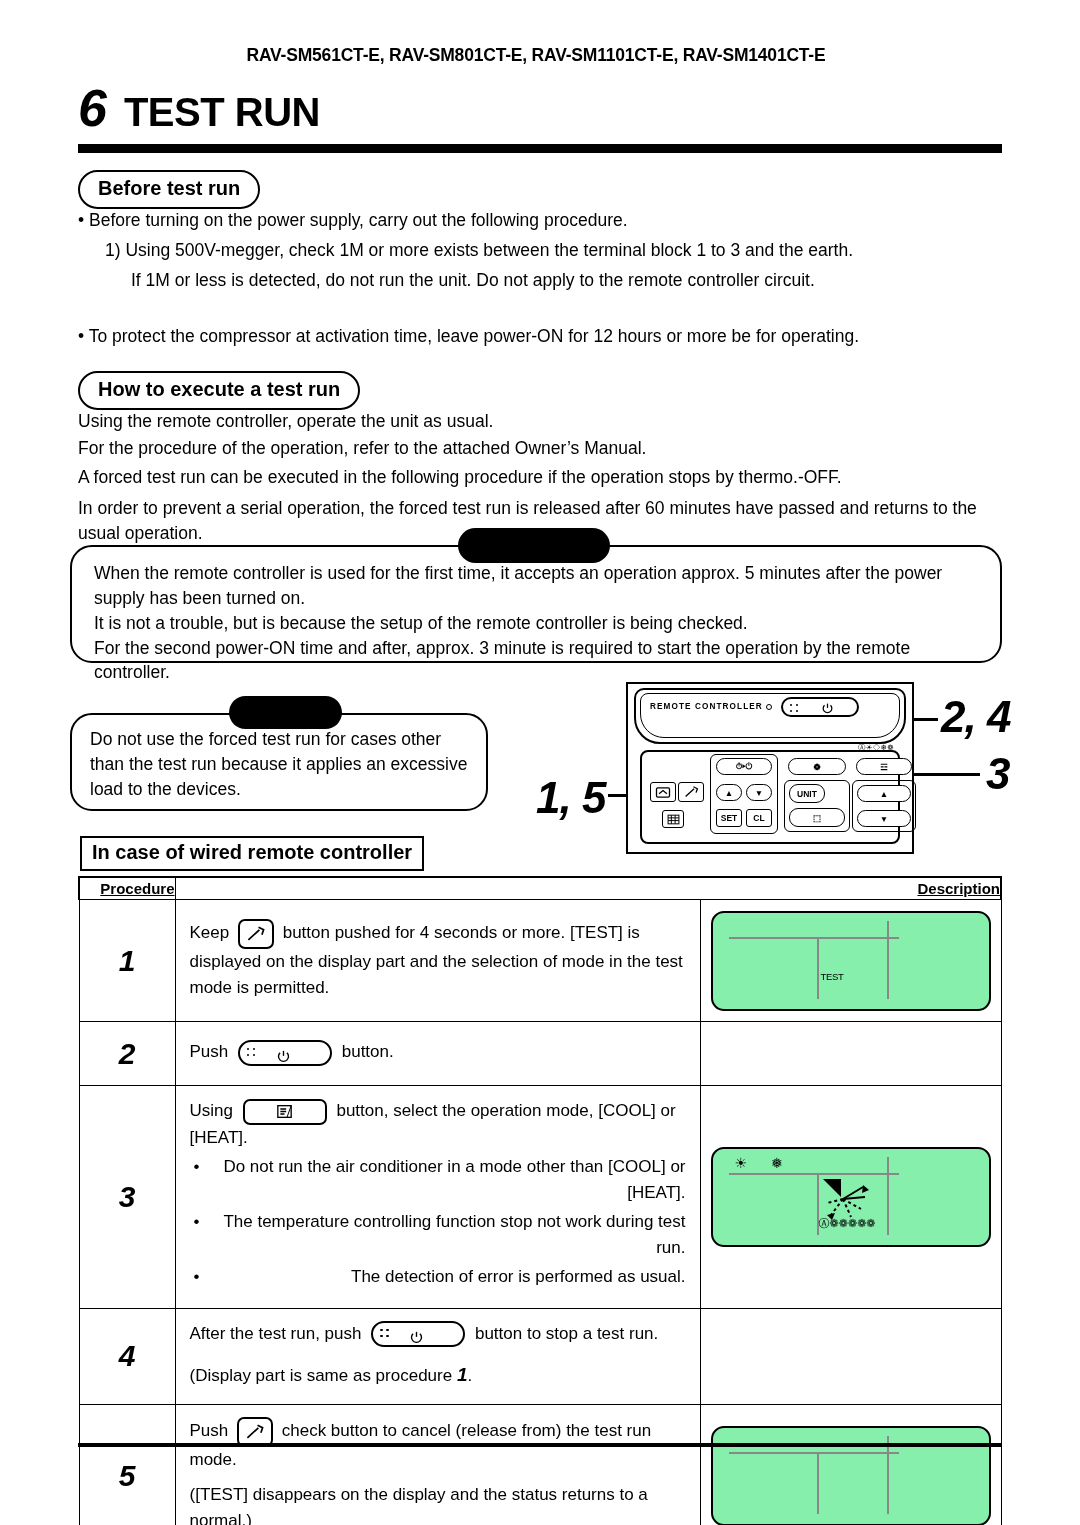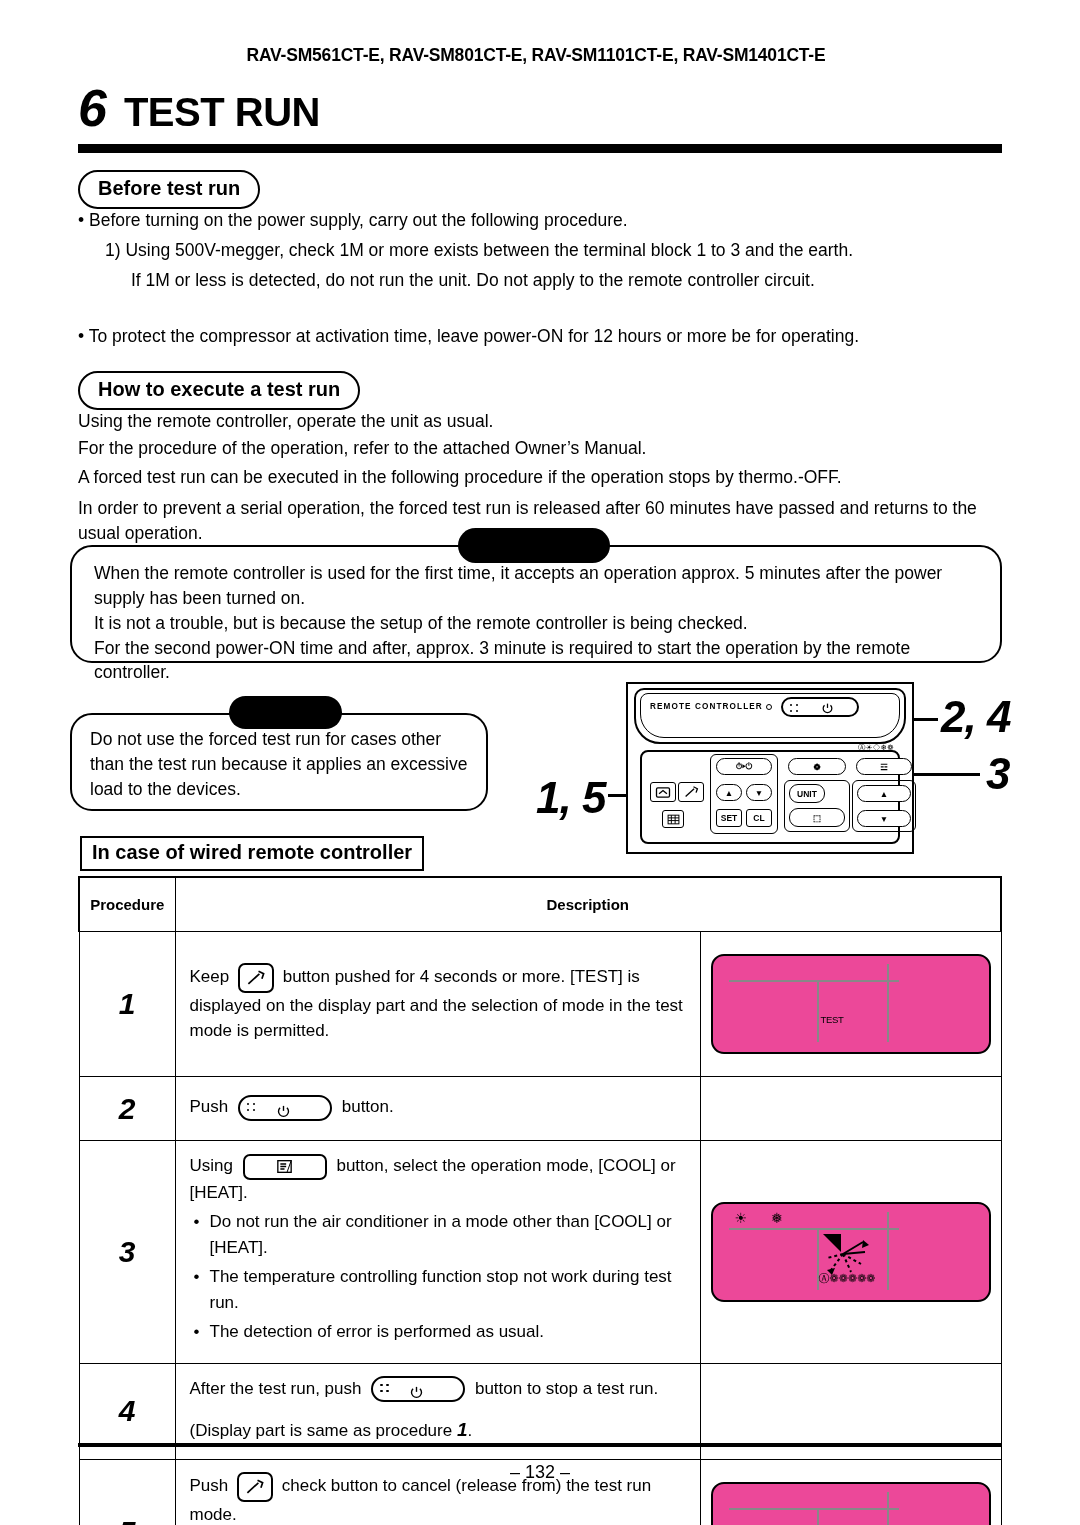--- a/index.html
+++ b/index.html
@@ -145,34 +145,35 @@
   table.proc{
     position:absolute; left:78px; top:876px; width:924px;
     border-collapse:collapse; background:#fff;
   }
   table.proc th, table.proc td{
     border:1.6px solid #000;
     vertical-align:middle;
   }
   table.proc thead th{
     border-width:2.6px 1.6px 1.6px;
-    font-size:15px; font-weight:bold; padding:18px 0;
-    text-align:center;
+    font-size:15px; font-weight:bold; padding:2px 0;
+    text-align:right;
+    text-decoration:underline;
   }
   table.proc thead th.first{ border-left-width:2.6px; width:96px;}
   table.proc thead th.last{ border-right-width:2.6px; }
   td.num{
     width:96px; text-align:center;
     font-size:30px; font-weight:bold; font-style:italic;
     border-left-width:2.6px;
   }
   td.desc{ padding:12px 14px 14px; font-size:17px; line-height:1.5; }
   td.fig{ width:300px; border-right-width:2.6px; text-align:center; padding:10px;}
   tr.lastrow td{ border-bottom-width:2.6px; }
-  ul.bul{ margin:4px 0 1px; padding-left:20px; list-style:none;}
+  ul.bul{ margin:4px 0 1px; padding-left:20px; list-style:none;text-align:right;}
   ul.bul li{ position:relative; margin-bottom:4px;}
   ul.bul li:before{ content:"\2022"; position:absolute; left:-16px; }
 
   
   .ib{
     display:inline-block; vertical-align:middle;
     border:2px solid #000; background:#fff;
     position:relative;
   }
   .ib.wrench{ width:36px; height:30px; border-radius:7px; margin:0 4px;}
@@ -180,21 +181,21 @@
   .ib.mode{ width:84px; height:26px; border-radius:7px; margin:0 5px;}
 
   .wr-glyph{
     position:absolute; left:0; top:0; right:0; bottom:0;
     display:flex; align-items:center; justify-content:center; font-size:15px;
   }
 
   
   .lcd{
     width:280px; height:100px; border:2.2px solid #000; border-radius:13px;
-    position:relative; background:#ec4899; margin:12px auto;
+    position:relative; background:#86efac; margin:0 auto;
   }
   .lcd .hline{ position:absolute; left:16px; top:24px; width:170px; height:2px; background:#888;}
   .lcd .vmid{ position:absolute; left:104px; top:24px; width:2px; bottom:10px; background:#888;}
   .lcd .vright{ position:absolute; left:174px; top:8px; width:2px; bottom:10px; background:#888;}
   .lcd .testtag{ position:absolute; left:108px; top:58px; font-size:9.5px; letter-spacing:-0.3px;}
   .lcd .mode-ico{ position:absolute; left:22px; top:6px; font-size:14px; letter-spacing:10px;}
   .lcd .fanrow{ position:absolute; left:106px; bottom:14px; font-size:11px; letter-spacing:0px; white-space:nowrap;}
   .lcd .fanarc{ position:absolute; left:106px; top:26px; }
 
   
@@ -478,15 +479,14 @@
             <div class="hline"></div>
             <div class="vmid"></div>
             <div class="vright"></div>
           </div>
         </td>
       </tr>
     </tbody>
   </table>
 
   <div class="foot-rule"></div>
-  <div class="pagenum">– 132 –</div>
 
 </div>
 
 </body></html>

